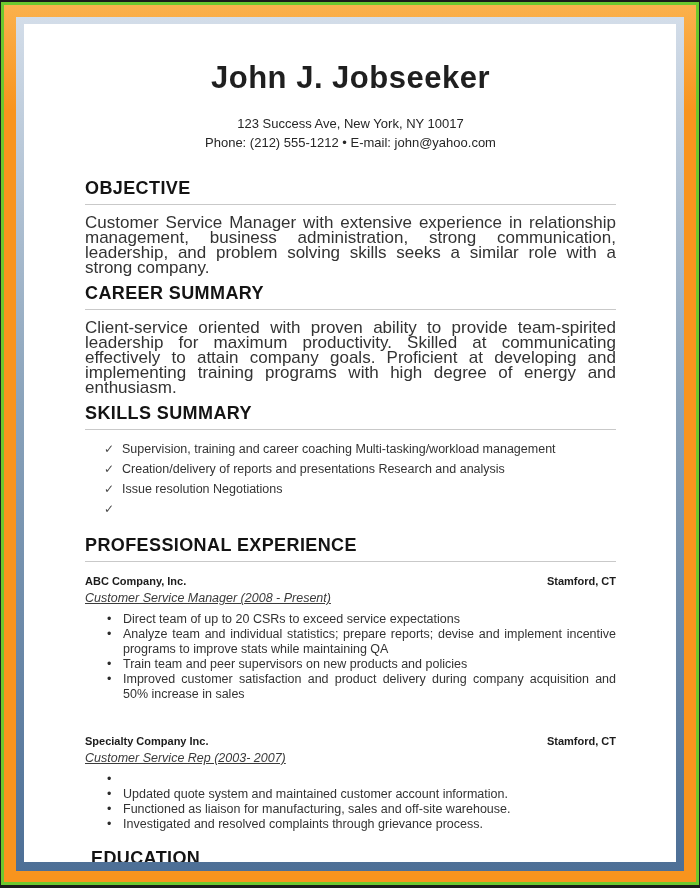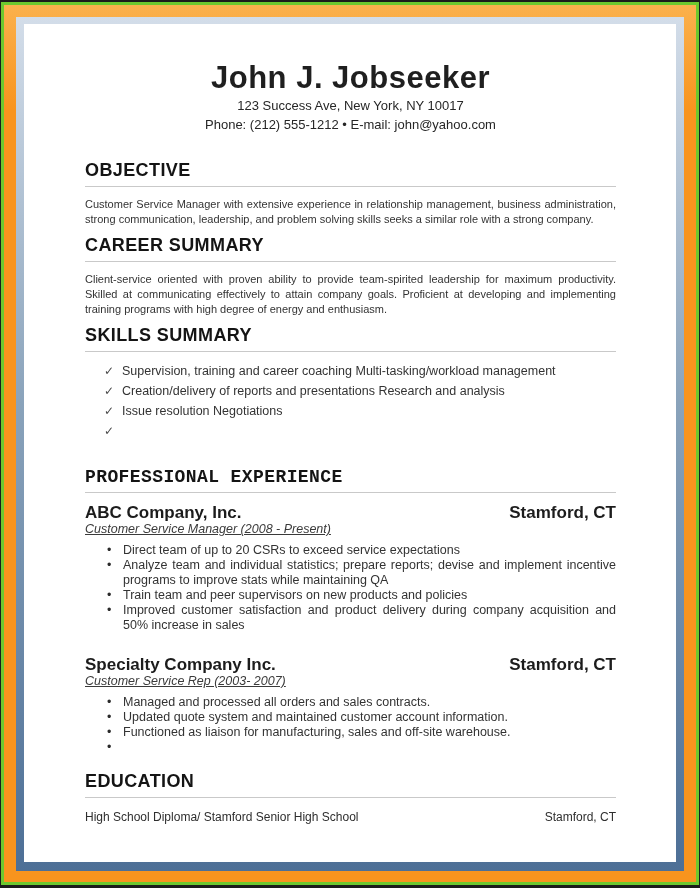--- a/index.html
+++ b/index.html
@@ -50,66 +50,66 @@
   }
   .name {
     text-align: center;
     font-size: 31px;
     font-weight: bold;
     letter-spacing: 0.5px;
     color: var(--text-dark);
     line-height: 36px;
   }
   .contact {
-    margin-top: 0;
+    margin-top: 18px;
     text-align: center;
     font-size: 13px;
     color: #262626;
     line-height: 19px;
   }
   .sec-heading {
     font-size: 18px;
     font-weight: bold;
     letter-spacing: 0.4px;
     color: #141414;
     padding-bottom: 5px;
     border-bottom: 1px solid var(--rule-gray);
   }
   .mt-first { margin-top: 26px; }
   .mt-sec { margin-top: 8px; }
-  .mt-exp { margin-top: 28px; font-family: Liberation Mono, monospace; }
-  .mt-edu { margin-top: 16px; }
+  .mt-exp { margin-top: 18px; }
+  .mt-edu { margin-top: 16px; margin-left: 6px; }
   .para {
     margin-top: 10px;
-    font-size: 11px;
+    font-size: 17px;
     color: var(--text-body);
     line-height: 15px;
     text-align: justify;
   }
   .check-list { margin-top: 12px; list-style: none; }
   .check-list li {
     display: flex;
     margin-bottom: 5px;
     font-size: 12.5px;
     color: var(--text-body);
     line-height: 15px;
   }
   .check {
     width: 18px;
     margin-left: 19px;
     flex: 0 0 auto;
     color: #4a4a4a;
     font-size: 12px;
   }
   .job { margin-top: 12px; }
-  .job.second { margin-top: 24px; }
+  .job.second { margin-top: 32px; }
   .job-row {
     display: flex;
     justify-content: space-between;
-    font-size: 17px;
+    font-size: 11px;
     font-weight: bold;
     color: #1c1c1c;
     line-height: 15px;
   }
   .job-role {
     font-size: 12.5px;
     font-style: italic;
     color: #3a3a3a;
     line-height: 15px;
     margin-top: 2px;
@@ -210,32 +210,32 @@
 
     <div class="job second">
       <div class="job-row">
         <span>Specialty Company Inc.</span>
         <span>Stamford, CT</span>
       </div>
       <div class="job-role">Customer Service Rep (2003- 2007)</div>
       <ul class="dot-list">
         <li>
           <span class="dot">•</span>
-          <span>Managed and processed all orders and sales contracts.</span>
         </li>
         <li>
           <span class="dot">•</span>
           <span>Updated quote system and maintained customer account information.</span>
         </li>
         <li>
           <span class="dot">•</span>
           <span>Functioned as liaison for manufacturing, sales and off-site warehouse.</span>
         </li>
         <li>
           <span class="dot">•</span>
+          <span>Investigated and resolved complaints through grievance process.</span>
         </li>
       </ul>
     </div>
 
     <div class="sec-heading mt-edu">EDUCATION</div>
     <div class="edu-row">
       <span>High School Diploma/ Stamford Senior High School</span>
       <span>Stamford, CT</span>
     </div>
 

